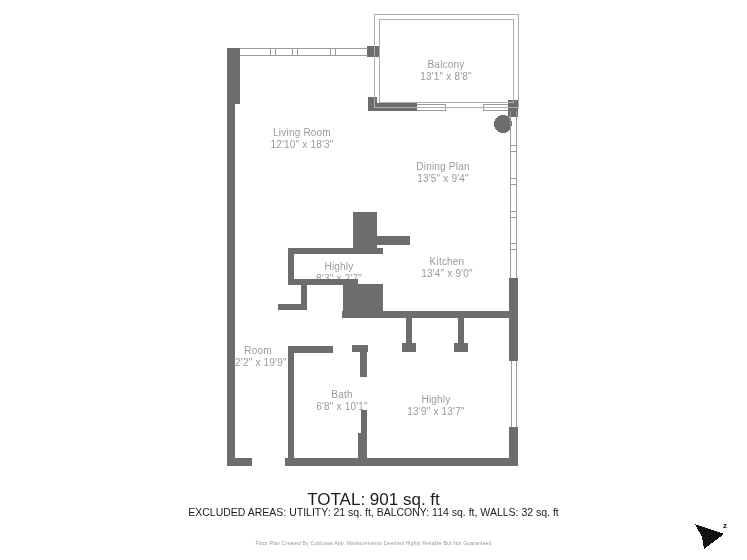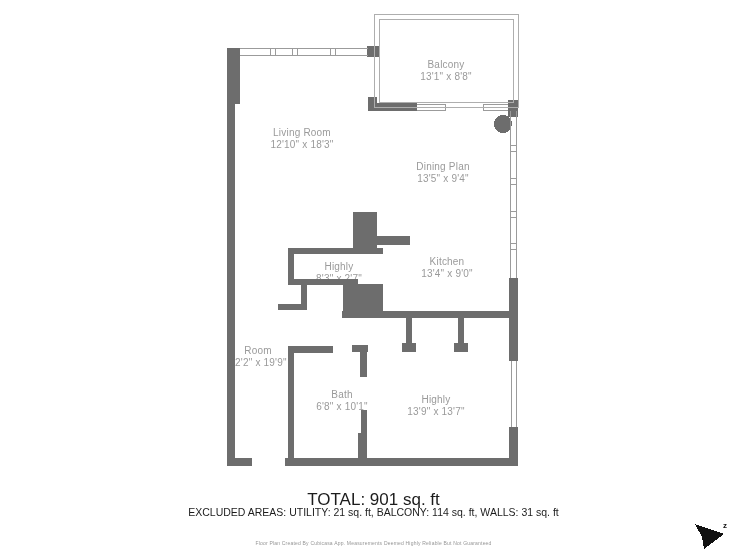--- a/index.html
+++ b/index.html
@@ -136,18 +136,18 @@
     </g>
 
     <g>
       <polygon points="695,524 724,534 704,549 702,537" fill="#111111"></polygon>
       <text x="723" y="528" class="cursorz">z</text>
     </g>
   </svg>
 
   <div class="summary">
     <div class="total">TOTAL: 901 sq. ft</div>
-    <div class="excluded">EXCLUDED AREAS: UTILITY: 21 sq. ft, BALCONY: 114 sq. ft, WALLS: 31 sq. ft</div>
+    <div class="excluded">EXCLUDED AREAS: UTILITY: 21 sq. ft, BALCONY: 114 sq. ft, WALLS: 32 sq. ft</div>
   </div>
 
   <div class="disclaimer">Floor Plan Created By Cubicasa App. Measurements Deemed Highly Reliable But Not Guaranteed</div>
 
 </div>
 
 </body></html>

